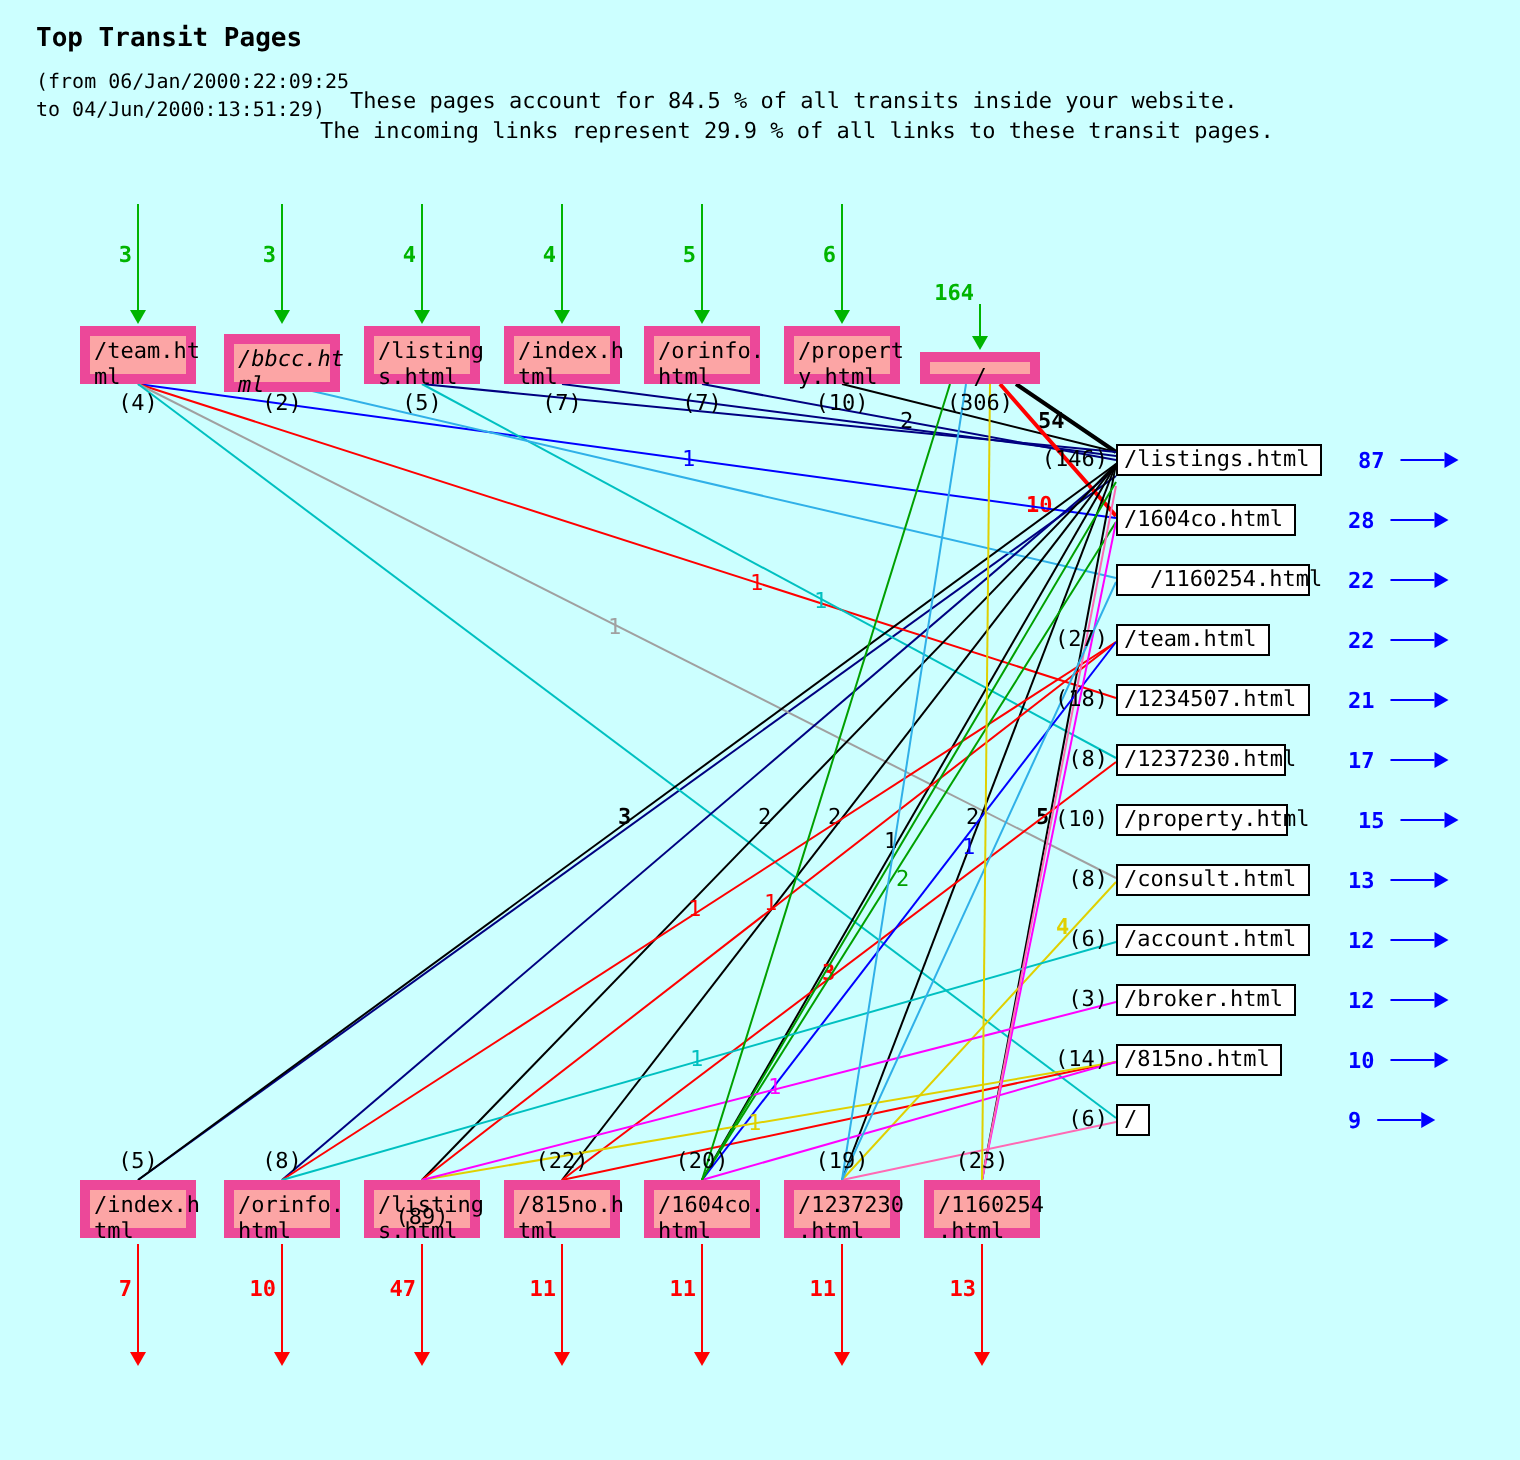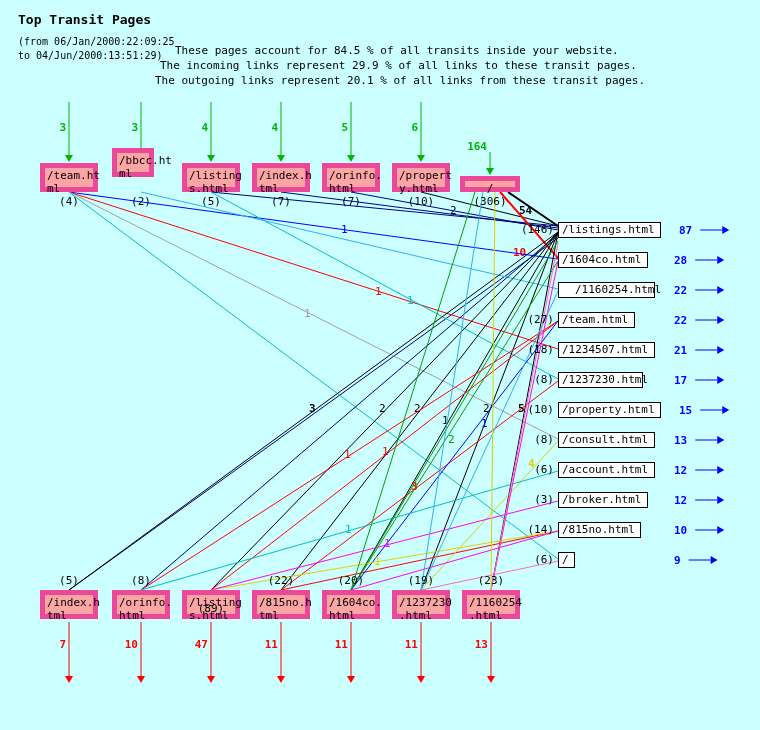--- a/index.html
+++ b/index.html
@@ -161,24 +161,23 @@
       <polygon points="717.24,526 717.24,534 724.24,530" fill="#0000ff"></polygon>
       <text x="674" y="564" fill="#0000ff" text-anchor="start" style="font: bold 11px &quot;DejaVu Sans Mono&quot;, monospace;">9</text>
       <line x1="688.62" y1="560" x2="710.62" y2="560" stroke="#0000ff" stroke-width="1"></line>
       <polygon points="710.62,556 710.62,564 717.62,560" fill="#0000ff"></polygon>
     </svg>
   <div class="static title" style="left:18px;top:12px">Top Transit Pages</div>
   <div class="static small" style="left:18px;top:36px">(from 06/Jan/2000:22:09:25</div>
   <div class="static small" style="left:18px;top:50px">to 04/Jun/2000:13:51:29)</div>
   <div class="static sum" style="left:175px;top:44px">These pages account for 84.5 % of all transits inside your website.</div>
   <div class="static sum" style="left:160px;top:59px">The incoming links represent 29.9 % of all links to these transit pages.</div>
-  <div class="static sum" style="left:155px;top:74px">The outgoing links represent 20.1 % of all links from these transit pages.</div>
 <div class="box" style="left: 40px; top: 163px; width: 58px; height: 29px; text-align: left;"><div>/team.ht</div><div>ml</div></div>
     <div class="cnt" style="left: 39px; top: 195px; width: 60px;">(4)</div>
-    <div class="box" style="left: 112px; top: 148px; width: 42px; height: 29px; text-align: left;"><div>/bbcc.ht</div><div>ml</div></div>
+    <div class="box" style="left: 112px; top: 167px; width: 58px; height: 29px; text-align: left; font-style: italic;"><div>/bbcc.ht</div><div>ml</div></div>
     <div class="cnt" style="left: 111px; top: 195px; width: 60px;">(2)</div>
     <div class="box" style="left: 182px; top: 163px; width: 58px; height: 29px; text-align: left;"><div>/listing</div><div>s.html</div></div>
     <div class="cnt" style="left: 181px; top: 195px; width: 60px;">(5)</div>
     <div class="box" style="left: 252px; top: 163px; width: 58px; height: 29px; text-align: left;"><div>/index.h</div><div>tml</div></div>
     <div class="cnt" style="left: 251px; top: 195px; width: 60px;">(7)</div>
     <div class="box" style="left: 322px; top: 163px; width: 58px; height: 29px; text-align: left;"><div>/orinfo.</div><div>html</div></div>
     <div class="cnt" style="left: 321px; top: 195px; width: 60px;">(7)</div>
     <div class="box" style="left: 392px; top: 163px; width: 58px; height: 29px; text-align: left;"><div>/propert</div><div>y.html</div></div>
     <div class="cnt" style="left: 391px; top: 195px; width: 60px;">(10)</div>
     <div class="box" style="left: 460px; top: 176px; width: 60px; height: 16px; text-align: center;"><div>/</div></div>
@@ -200,21 +199,21 @@
     <div class="rbox" style="left: 558px; top: 222px; width: 103px;">/listings.html</div>
     <div class="cnt right" style="left: 474px; top: 223px; width: 80px;">(146)</div>
     <div class="rbox" style="left: 558px; top: 252px; width: 90px;">/1604co.html</div>
     <div class="rbox" style="left: 558px; top: 282px; width: 97px; padding-left: 16px;">/1160254.html</div>
     <div class="rbox" style="left: 558px; top: 312px; width: 77px;">/team.html</div>
     <div class="cnt right" style="left: 474px; top: 313px; width: 80px;">(27)</div>
     <div class="rbox" style="left: 558px; top: 342px; width: 97px;">/1234507.html</div>
     <div class="cnt right" style="left: 474px; top: 343px; width: 80px;">(18)</div>
     <div class="rbox" style="left: 558px; top: 372px; width: 85px;">/1237230.html</div>
     <div class="cnt right" style="left: 474px; top: 373px; width: 80px;">(8)</div>
-    <div class="rbox" style="left: 558px; top: 402px; width: 103px; font-family: Liberation Mono, monospace;">/property.html</div>
+    <div class="rbox" style="left: 558px; top: 402px; width: 86px;">/property.html</div>
     <div class="cnt right" style="left: 474px; top: 403px; width: 80px;">(10)</div>
     <div class="rbox" style="left: 558px; top: 432px; width: 97px;">/consult.html</div>
     <div class="cnt right" style="left: 474px; top: 433px; width: 80px;">(8)</div>
     <div class="rbox" style="left: 558px; top: 462px; width: 97px;">/account.html</div>
     <div class="cnt right" style="left: 474px; top: 463px; width: 80px;">(6)</div>
     <div class="rbox" style="left: 558px; top: 492px; width: 90px;">/broker.html</div>
     <div class="cnt right" style="left: 474px; top: 493px; width: 80px;">(3)</div>
     <div class="rbox" style="left: 558px; top: 522px; width: 83px;">/815no.html</div>
     <div class="cnt right" style="left: 474px; top: 523px; width: 80px;">(14)</div>
     <div class="rbox" style="left: 558px; top: 552px; width: 17px;">/</div>

